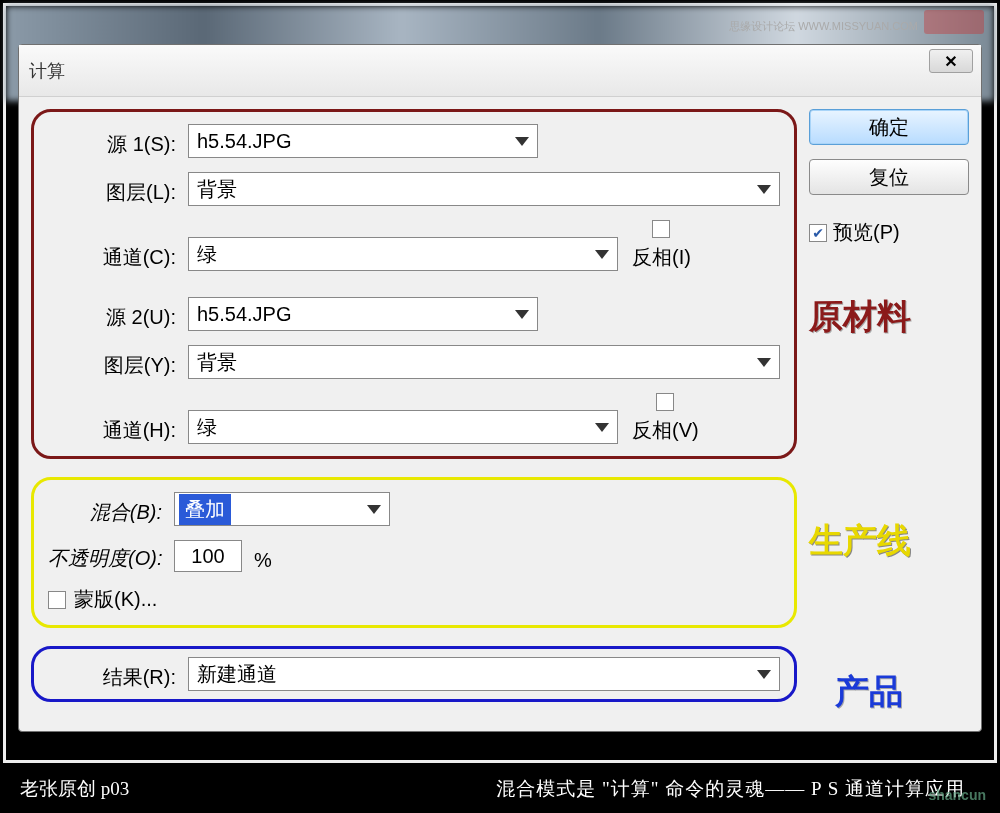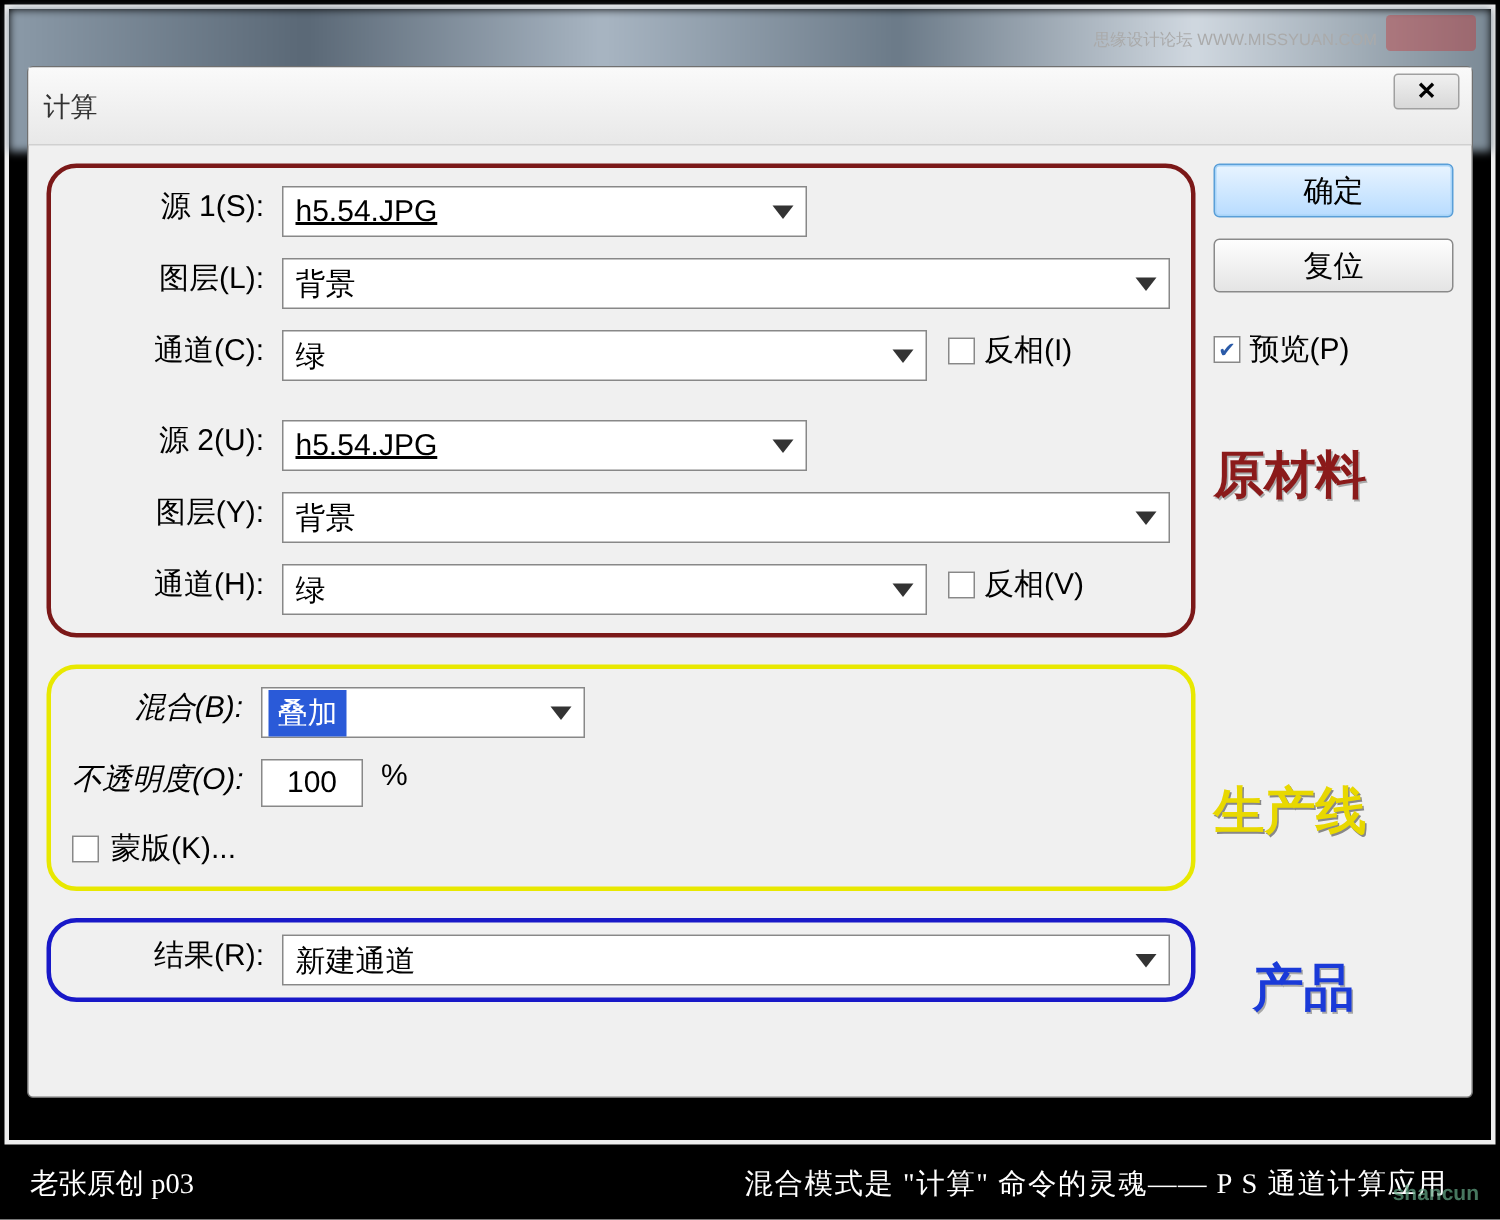--- a/index.html
+++ b/index.html
@@ -114,34 +114,34 @@
       font-size: 14px;
     }
     .annotation {
       font-size: 34px;
       font-weight: bold;
       font-family: Liberation Mono, monospace;
       text-shadow: 1px 1px 0 rgba(0,0,0,0.3);
     }
     .anno-red { color: #8b1a1a; }
     .anno-yellow { color: #e8d800; text-shadow: 1px 1px 0 #888; }
-    .anno-blue { color: #1a3ad8; }
+    .anno-blue { color: #1a3ad8; margin-top: 33px; }
     .group-box {
       border: 3px solid;
       border-radius: 20px;
       padding: 12px 14px;
       margin-bottom: 18px;
       position: relative;
     }
     .group-red { border-color: #7b1818; }
     .group-yellow { border-color: #e8e800; }
     .group-blue { border-color: #1818c8; margin-bottom: 4px; padding: 8px 14px; }
     .form-row {
       display: flex;
-      align-items: flex-start;
+      align-items: flex-end;
       margin-bottom: 14px;
     }
     .form-row:last-child { margin-bottom: 0; }
     .form-label {
       width: 140px;
       text-align: right;
       font-size: 20px;
       padding-right: 12px;
       white-space: nowrap;
     }
@@ -154,21 +154,21 @@
       height: 34px;
       background: #fff;
       border: 1px solid #888;
       display: flex;
       align-items: center;
       padding: 0 8px;
       position: relative;
       font-size: 20px;
       cursor: pointer;
     }
-    .dropdown.short { flex: 0 0 350px; text-decoration: underline; }
+    .dropdown.short { flex: 0 0 350px; }
     .dropdown-arrow {
       margin-left: auto;
       width: 0; height: 0;
       border-left: 7px solid transparent;
       border-right: 7px solid transparent;
       border-top: 9px solid #333;
     }
     .dropdown.ch { flex: 0 0 430px; }
     .dropdown.highlighted {
       flex: 0 0 216px;
@@ -178,20 +178,21 @@
       color: #fff;
       padding: 2px 6px;
       margin-left: -4px;
     }
     .invert-check {
       display: flex;
       align-items: center;
       gap: 6px;
       margin-left: 14px;
       font-size: 20px;
+      flex-direction: column;
     }
     .cb {
       width: 18px;
       height: 18px;
       border: 1px solid #888;
       background: #fff;
       display: inline-block;
     }
     .opacity-input {
       width: 68px;

